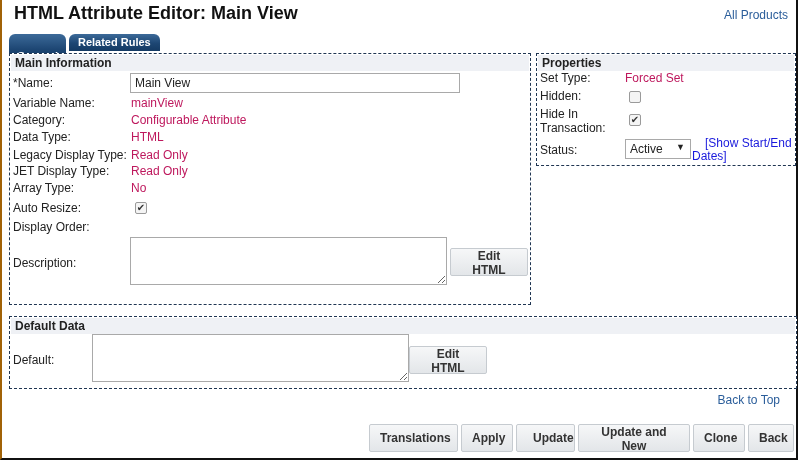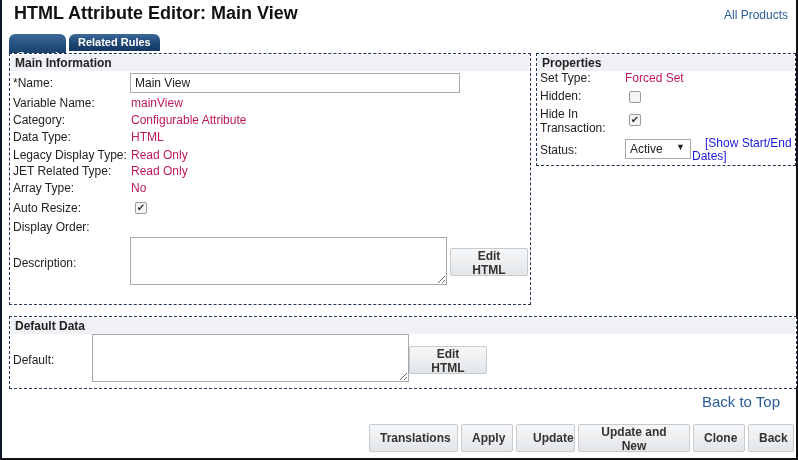--- a/index.html
+++ b/index.html
@@ -3,21 +3,21 @@
   <meta charset="utf-8">
   <style>
     * { box-sizing: border-box; }
     html, body { margin: 0; padding: 0; background: #fff; }
     body {
       width: 798px; height: 460px; overflow: hidden;
       font-family: "Liberation Sans", sans-serif; font-size: 12px; color: #222;
     }
     .frame {
       position: absolute; left: 0; top: 0; width: 798px; height: 460px;
-      border-left: 2px solid #0f172a; border-right: 2px solid #111; border-bottom: 2px solid #111;
+      border-left: 2px solid #a16207; border-right: 2px solid #111; border-bottom: 2px solid #111;
     }
     .title {
       position: absolute; left: 12px; top: 3px;
       font-size: 18px; font-weight: bold; color: #111; letter-spacing: 0;
     }
     .all-products {
       position: absolute; right: 8px; top: 8px;
       font-size: 12px; color: #2a5d9a; text-decoration: none; cursor: pointer;
     }
     .tabs { position: absolute; left: 7px; top: 34px; display: flex; gap: 3px; }
@@ -56,21 +56,21 @@
       font-family: "Liberation Sans", sans-serif; font-size: 12px; font-weight: bold; color: #333;
       background: linear-gradient(#f6f7f8, #e3e6e9);
       border: 1px solid #c6cbd0; border-radius: 2px; cursor: pointer;
     }
     .select {
       position: absolute; height: 20px; border: 1px solid #a9a9a9; background: #fff;
       font-size: 12px; padding: 2px 4px; color: #222;
     }
     .select .arrow { position: absolute; right: 5px; top: 2px; font-size: 9px; }
     .link { color: #1a1adc; cursor: pointer; }
-    .back-top { position: absolute; right: 16px; top: 393px; color: #2a5d9a; font-size: 15px; cursor: pointer; }
+    .back-top { position: absolute; right: 16px; top: 393px; color: #2a5d9a; font-size: 12px; cursor: pointer; }
   </style>
 </head>
 <body>
 
 <div class="frame">
 
   <div class="title">HTML Attribute Editor: Main View</div>
   <a class="all-products">All Products</a>
 
   <div class="tabs">
@@ -89,21 +89,21 @@
 
     <div class="row" style="top:59px;">Category:</div>
     <div class="val" style="left:121px; top:59px;">Configurable Attribute</div>
 
     <div class="row" style="top:76px;">Data Type:</div>
     <div class="val" style="left:121px; top:76px;">HTML</div>
 
     <div class="row" style="top:94px;">Legacy Display Type:</div>
     <div class="val" style="left:121px; top:94px;">Read Only</div>
 
-    <div class="row" style="top:110px;">JET Related Type:</div>
+    <div class="row" style="top:110px;">JET Display Type:</div>
     <div class="val" style="left:121px; top:110px;">Read Only</div>
 
     <div class="row" style="top:127px;">Array Type:</div>
     <div class="val" style="left:121px; top:127px;">No</div>
 
     <div class="row" style="top:147px;">Auto Resize:</div>
     <div class="chk" style="left:125px; top:148px;">
       <span>✔</span>
     </div>
 

